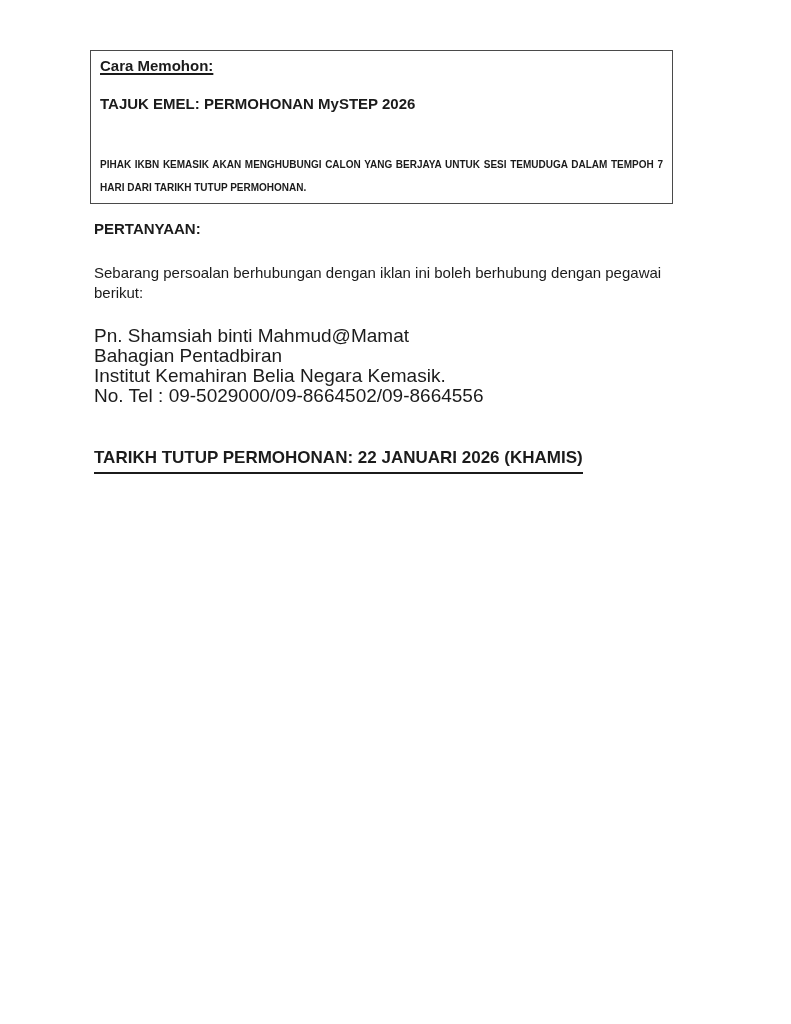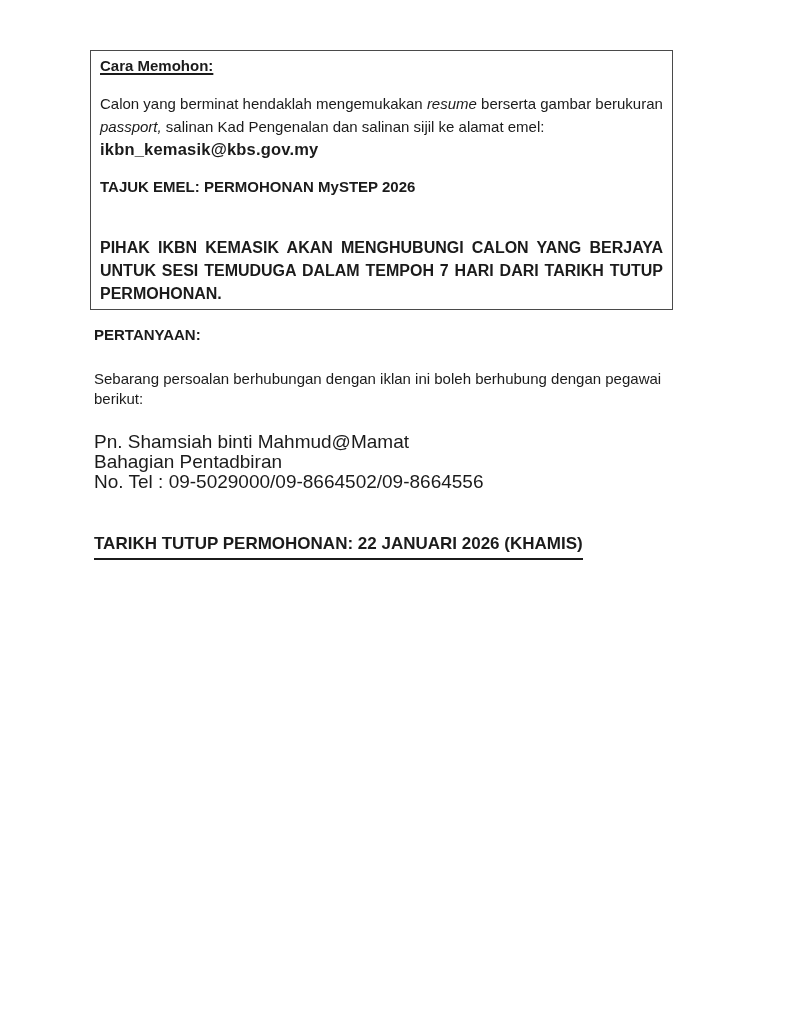--- a/index.html
+++ b/index.html
@@ -54,21 +54,21 @@
     letter-spacing: 0.2px;
   }
   .subject-line {
     margin: 0 0 38px 0;
     font-size: 15px;
     font-weight: bold;
     line-height: 23px;
   }
   .notice {
     margin: 0;
-    font-size: 16px;
+    font-size: 10px;
     font-weight: bold;
     line-height: 23px;
     text-align: justify;
   }
   
   .section-heading {
     margin: 16px 0 16px 4px;
     font-size: 15px;
     font-weight: bold;
   }
@@ -97,32 +97,32 @@
   }
 </style>
 </head>
 <body>
 
 <div class="page">
 
   <div class="box">
     <p class="box-heading"><span class="underlined">Cara Memohon:</span></p>
 
-    <p class="para para-instructions"><span>Calon yang berminat hendaklah mengemukakan </span><i>resume</i><span> berserta gambar berukuran </span><i>passport,</i><span> salinan Kad Pengenalan dan salinan sijil ke alamat emel: </span><span class="email">ikbn_kemasik@kbs.gov.my</span></p>
 
     <p class="subject-line">TAJUK EMEL: PERMOHONAN MySTEP 2026</p>
 
     <p class="notice">PIHAK IKBN KEMASIK AKAN MENGHUBUNGI CALON YANG BERJAYA UNTUK SESI TEMUDUGA DALAM TEMPOH 7 HARI DARI TARIKH TUTUP PERMOHONAN.</p>
   </div>
 
   <p class="section-heading">PERTANYAAN:</p>
 
   <p class="enquiry-intro">Sebarang persoalan berhubungan dengan iklan ini boleh berhubung dengan pegawai berikut:</p>
 
   <div class="contact-block">
     <p>Pn. Shamsiah binti Mahmud@Mamat</p>
     <p>Bahagian Pentadbiran</p>
+    <p>Institut Kemahiran Belia Negara Kemasik.</p>
     <p>No. Tel : 09-5029000/09-8664502/09-8664556</p>
   </div>
 
   <p class="closing"><span class="underlined">TARIKH TUTUP PERMOHONAN: 22 JANUARI 2026 (KHAMIS)</span></p>
 
 </div>
 
 </body></html>

